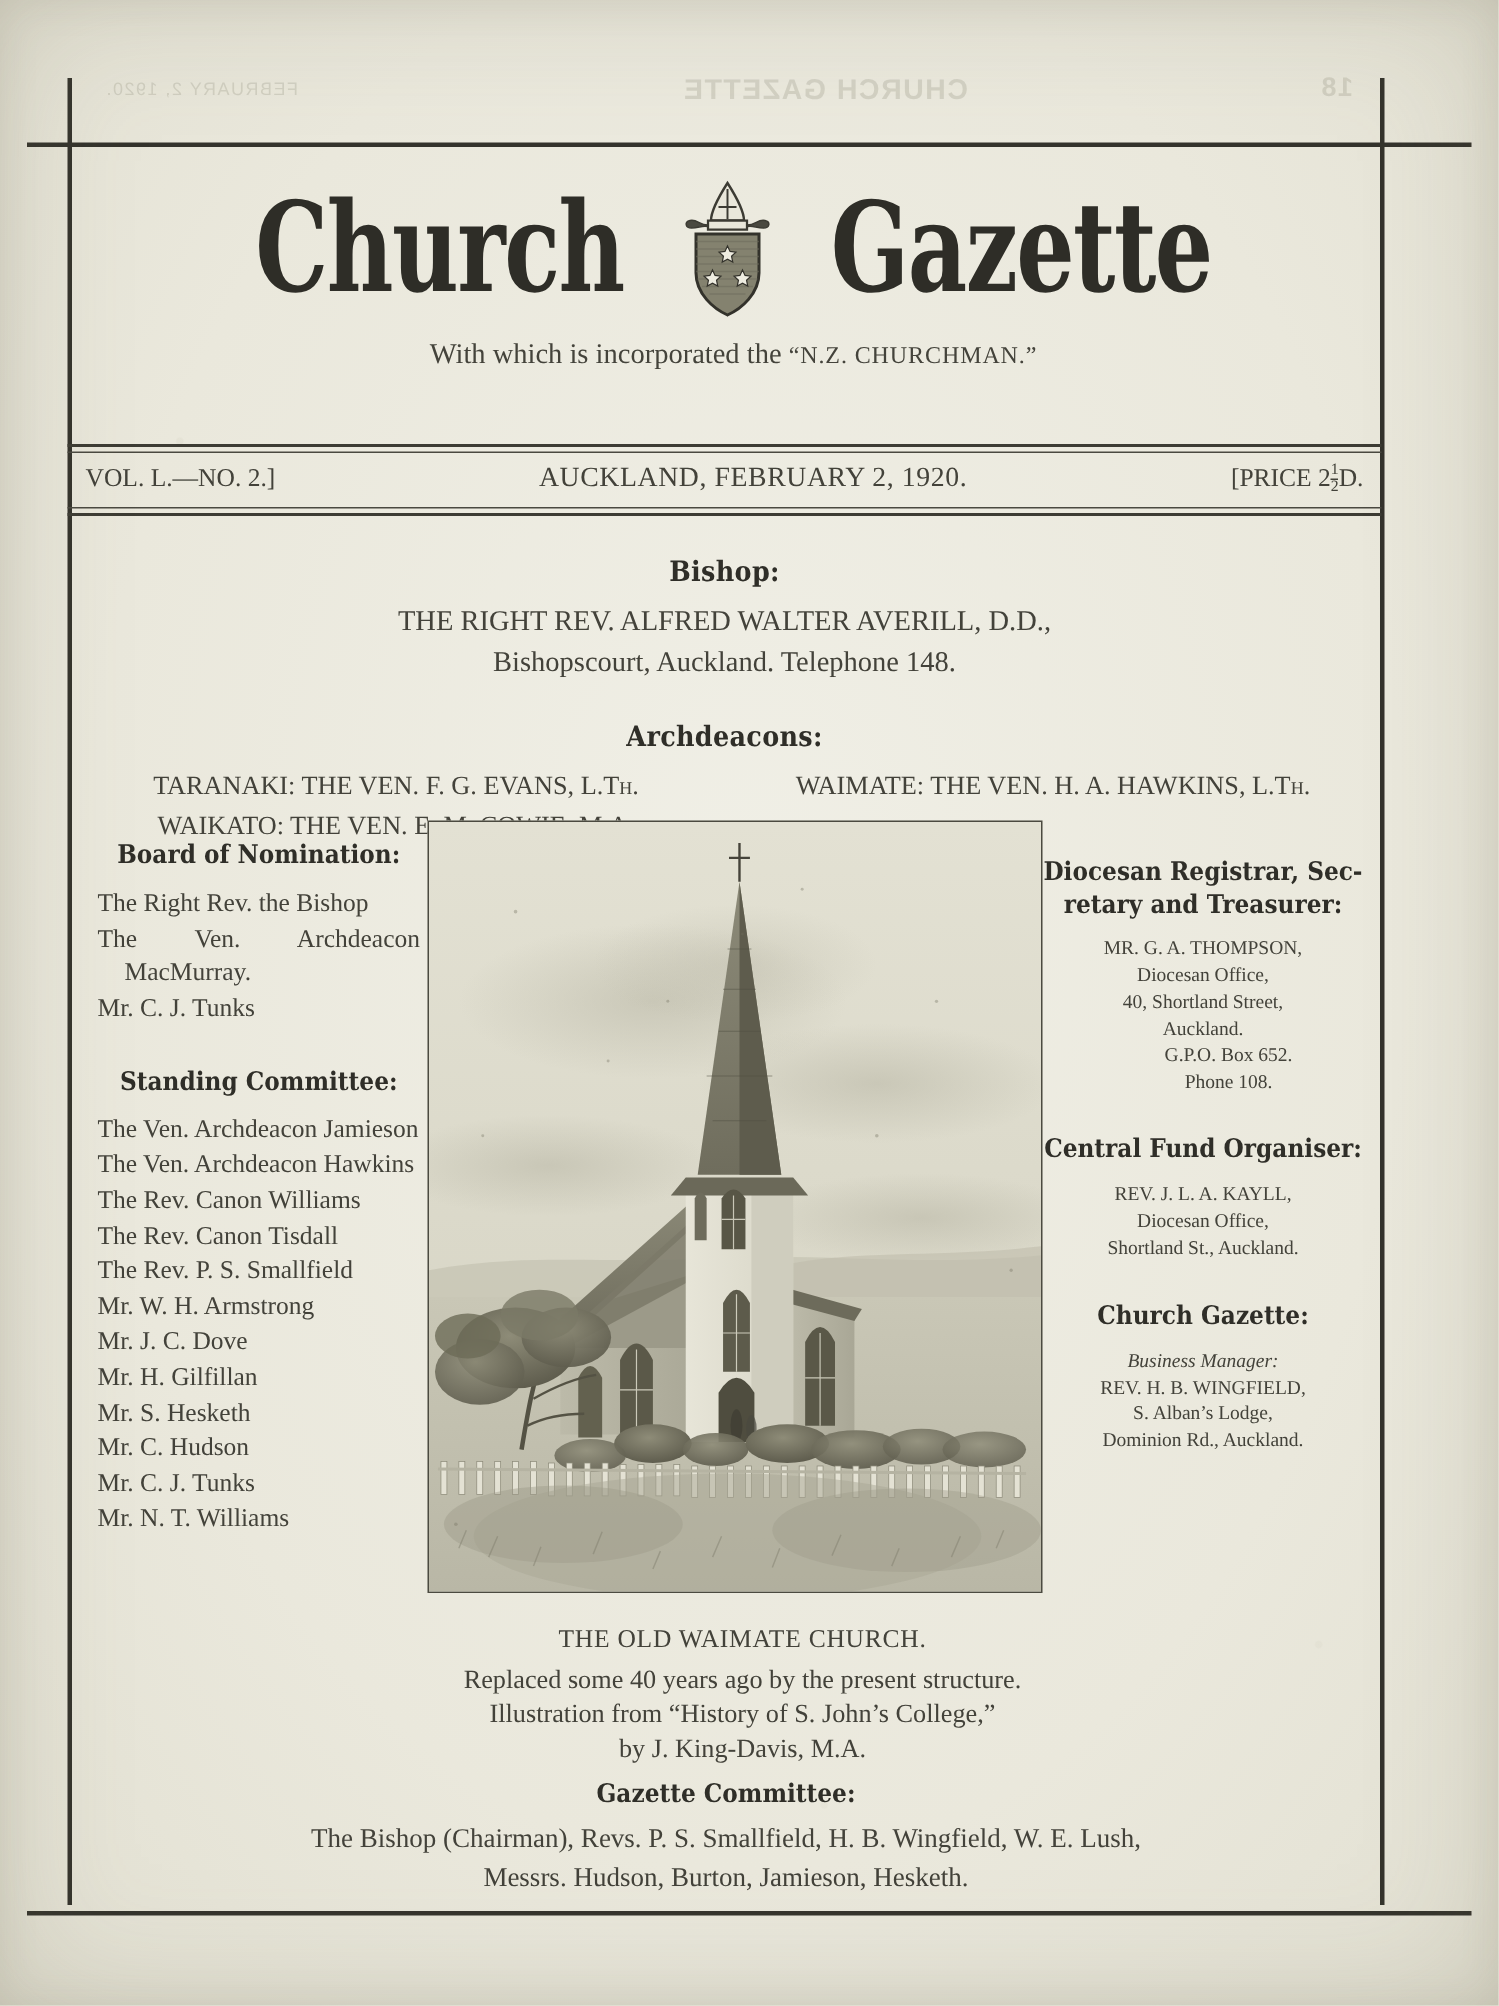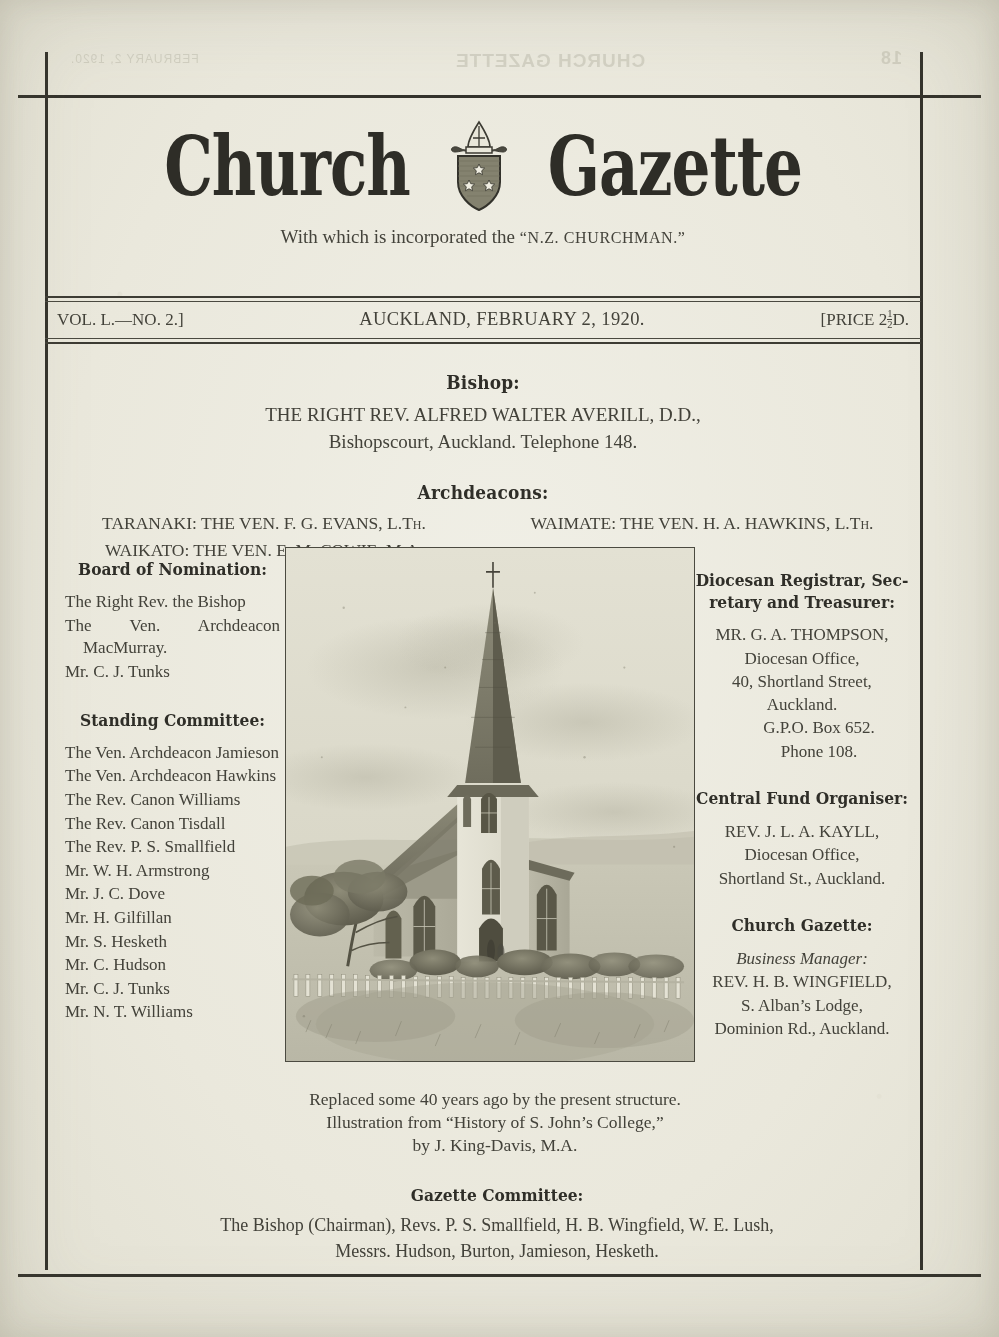--- a/index.html
+++ b/index.html
@@ -44,21 +44,21 @@
     color:rgba(95,92,72,.17);
     transform:scaleX(-1);
     white-space:nowrap;
     font-family:"Liberation Sans", sans-serif;
     letter-spacing:1px;
     pointer-events:none;
     user-select:none;
   }
 
   
-  #masthead{position:absolute;left:45px;top:118px;width:876px;text-align:center;}
+  #masthead{position:absolute;left:35px;top:118px;width:876px;text-align:center;padding-left:16px;}
   #title-row{
     display:flex;align-items:center;justify-content:center;gap:38px;
     height:96px;
   }
   .bigword{
     font-family:"DejaVu Serif", serif;
     font-weight:bold;
     font-size:68px;
     letter-spacing:-1px;
     color:#2e2d27;
@@ -122,40 +122,40 @@
     font-size:15.5px;color:#2f2e28;text-align:center;
     line-height:1.3;transform:scaleY(1.1);
     margin-bottom:11px;
   }
   .entry{
     font-size:17px;line-height:1.33;
     text-align:justify;text-align-last:left;
     padding-left:18px;text-indent:-18px;
     margin-bottom:1px;
   }
-  .rentry{font-size:17px;line-height:1.37;text-align:center;}
+  .rentry{font-size:13px;line-height:1.37;text-align:center;}
   .rentry.indent-r{padding-left:34px;}
   .ital{font-style:italic;}
   .gap{height:26px;}
 
   
   #figure{position:absolute;left:285px;top:547px;width:410px;height:515px;}
   #fig-frame{
     position:absolute;inset:0;
     border:1px solid #4b4a40;
     background:#e7e5d8;
     overflow:hidden;
   }
   #fig-svg{display:block;width:100%;height:100%;}
 
   #caption{position:absolute;left:245px;top:1083px;width:500px;text-align:center;}
   #cap-title{font-size:17px;letter-spacing:.5px;}
   #cap-body{margin-top:5px;font-size:17.5px;line-height:1.3;}
 
-  #gazcom{position:absolute;left:59px;top:1186px;width:876px;text-align:center;}
+  #gazcom{position:absolute;left:46px;top:1186px;width:876px;text-align:center;}
   #gazcom .colhdg{font-size:15.5px;margin-bottom:7px;}
   #gazcom .line{font-size:18px;line-height:1.42;}
 </style>
 </head>
 <body>
 
 <div id="page">
 
   <div id="grain"></div>
 
@@ -454,20 +454,21 @@
           <circle cx="210" cy="75" r="1"></circle>
             <circle cx="390" cy="300" r="1.1"></circle>
           <circle cx="18" cy="470" r="1.2"></circle>
             <circle cx="160" cy="120" r="1"></circle>
         </g>
       </svg>
     </div>
   </div>
 
   <div id="caption">
+    <div id="cap-title" class="sc">THE OLD WAIMATE CHURCH.</div>
     <div id="cap-body">
       <div>Replaced some 40 years ago by the present structure.</div>
       <div>Illustration from “History of S. John’s College,”</div>
       <div>by J. King-Davis, M.A.</div>
     </div>
   </div>
 
   <div id="gazcom">
     <div class="colhdg">Gazette Committee:</div>
     <div class="line">The Bishop (Chairman), Revs. P. S. Smallfield, H. B. Wingfield, W. E. Lush,</div>

